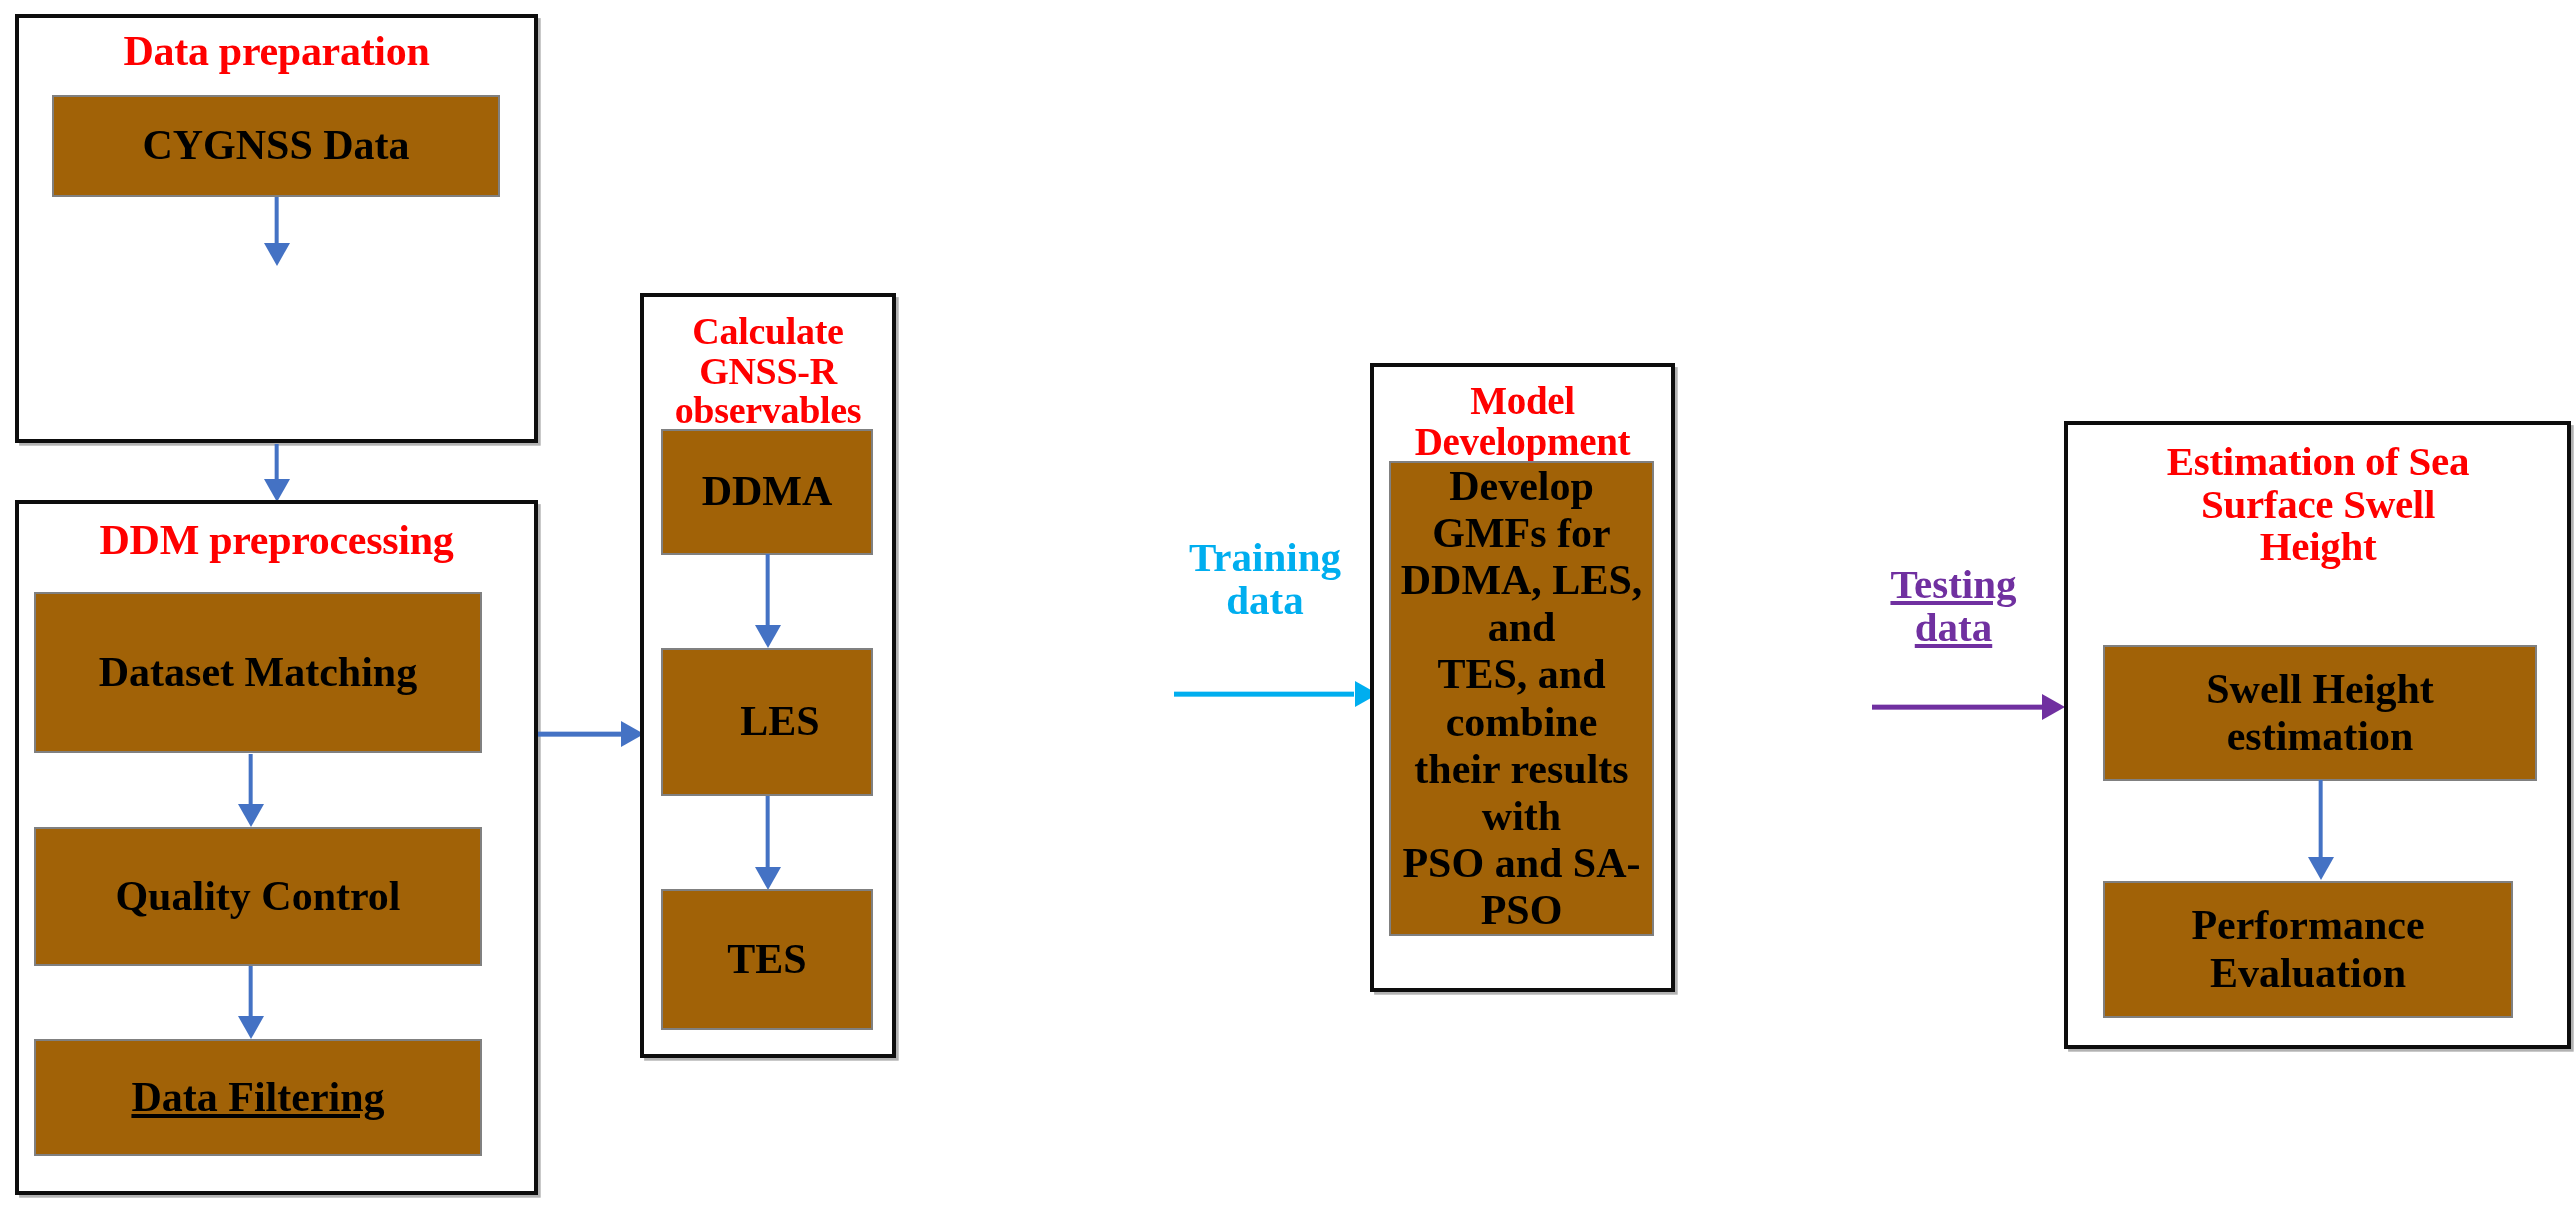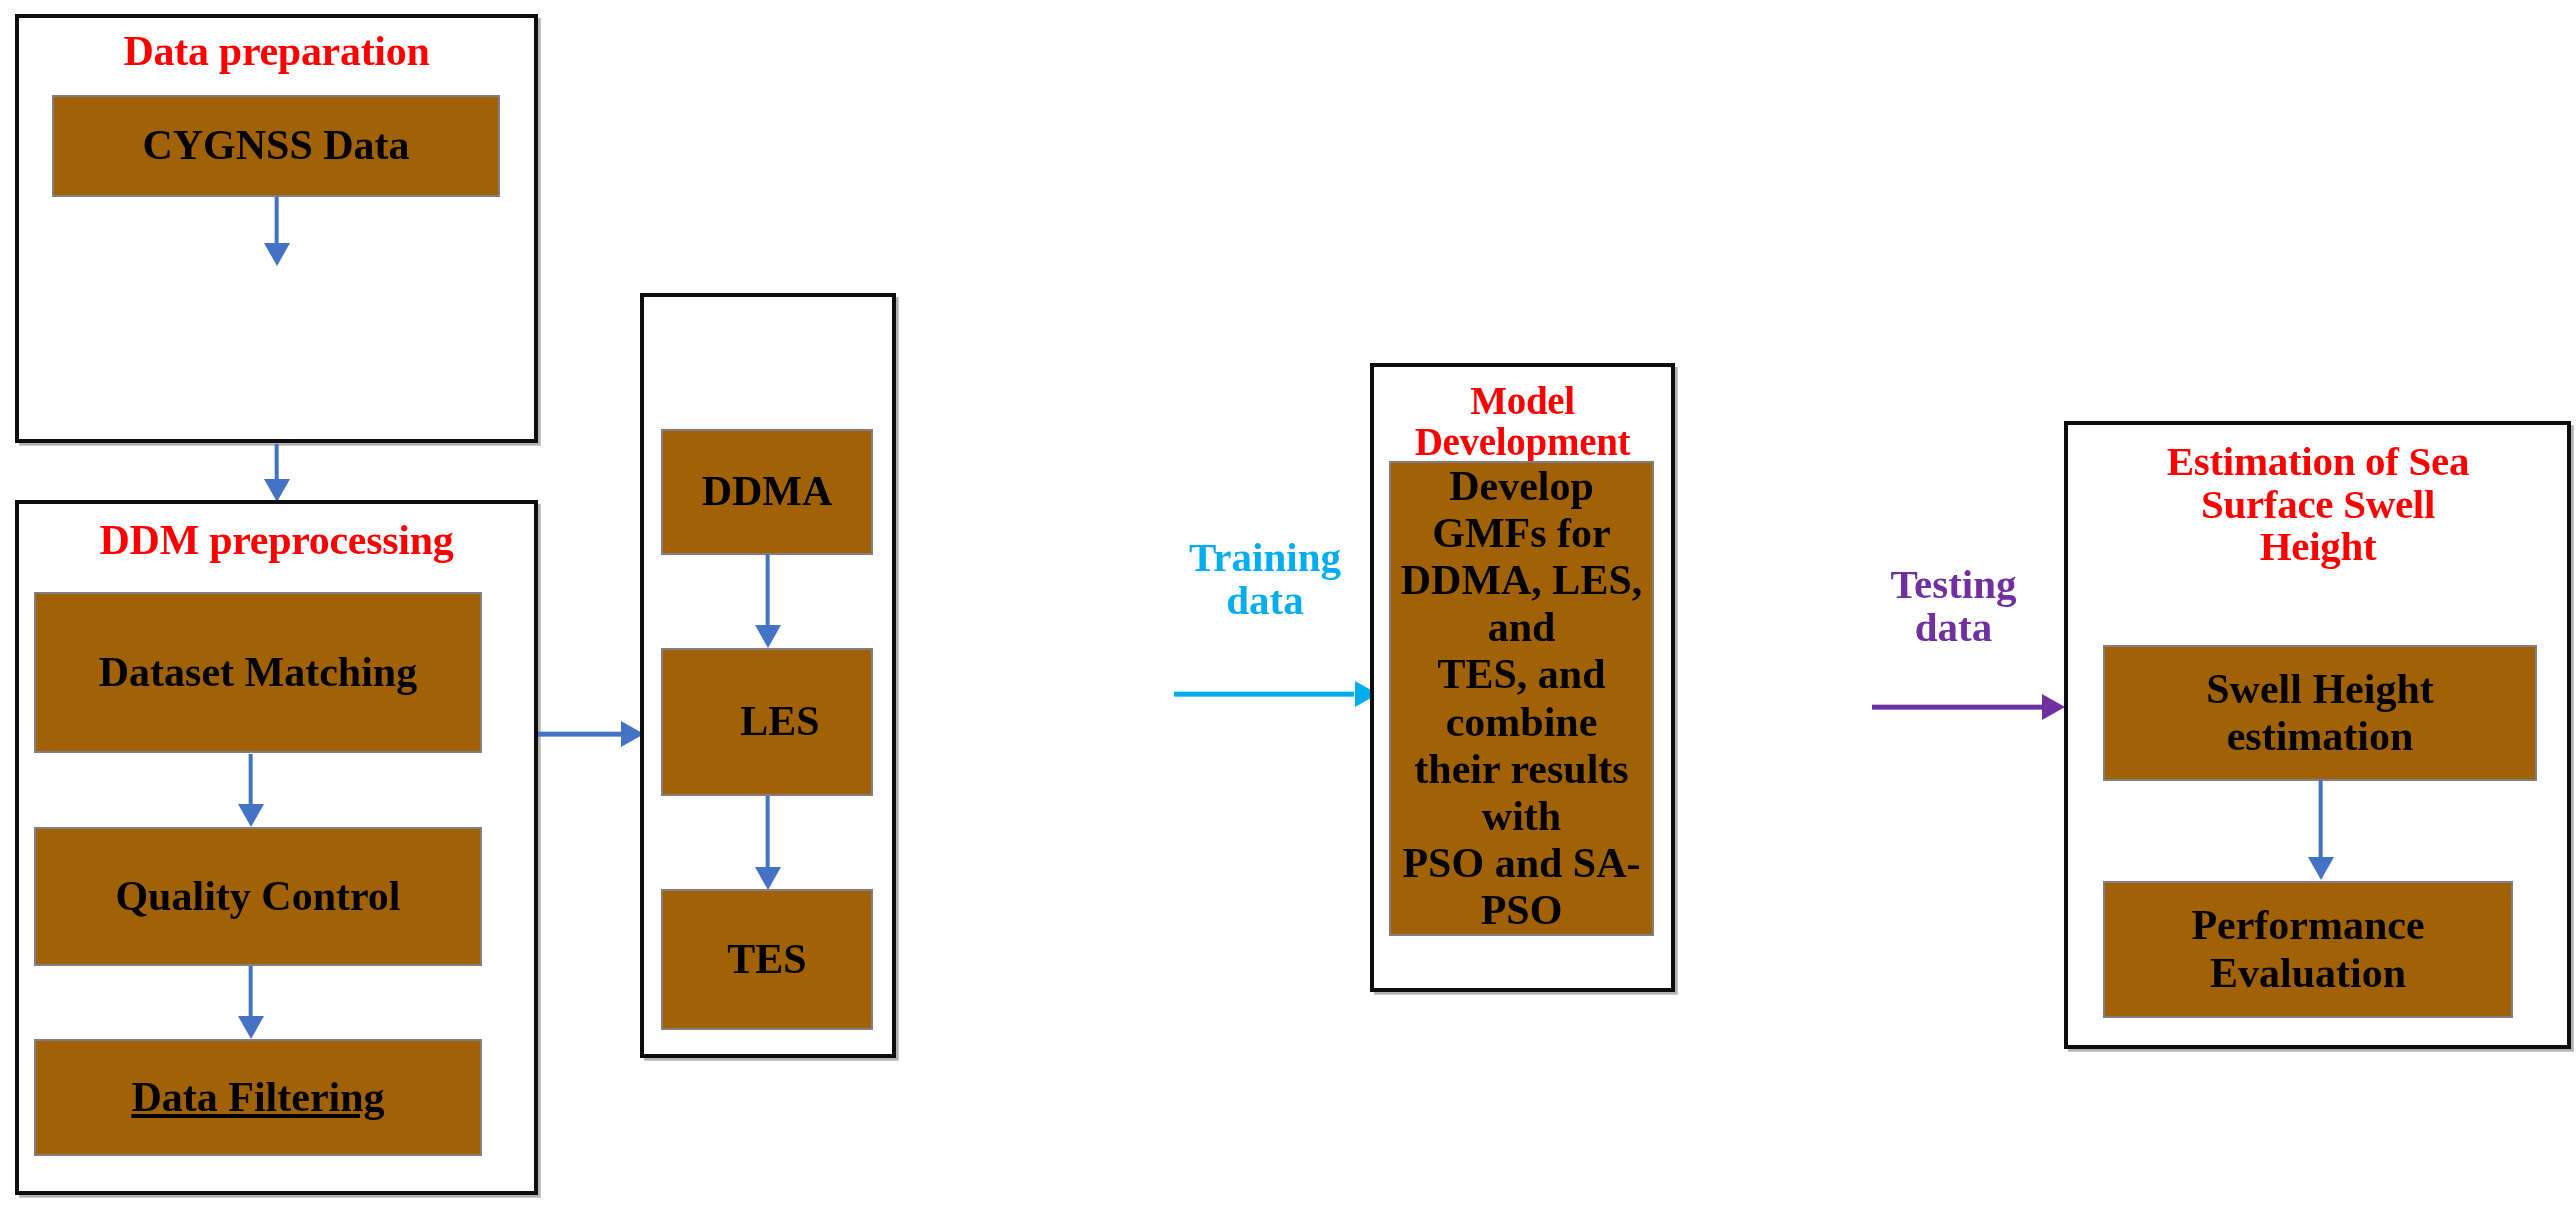--- a/index.html
+++ b/index.html
@@ -130,20 +130,22 @@
 
   <div class="stepbox" style="left:34px; top:1039px; width:448px; height:117px; font-size:42px;text-decoration:underline;">Data Filtering</div>
 
   <div class="arrow-h a-blue" style="left:538px; top:720px; width:106px; height:28.5px;">
     <div class="shaft" style="width:83px;"></div>
     <div class="head"></div>
   </div>
 
   <div class="panel" style="left:640px; top:293px; width:256px; height:765px;"></div>
 
+  <div class="panel-title" style="left:640px; top:312px; width:256px; font-size:38px;">Calculate GNSS-R
+observables</div>
 
   <div class="stepbox" style="left:661px; top:429px; width:212px; height:126px; font-size:42px;">DDMA</div>
 
   <div class="arrow-v" style="left:754px; top:554px; width:27px; height:94px;">
     <div class="shaft" style="height:72px;"></div>
     <div class="head"></div>
   </div>
 
   <div class="stepbox" style="left:661px; top:648px; width:212px; height:148px; font-size:42px;padding-left:26px;">LES</div>
 
@@ -165,21 +167,21 @@
   <div class="panel" style="left:1370px; top:363px; width:305px; height:629px;"></div>
 
   <div class="panel-title" style="left:1370px; top:381px; width:305px; font-size:39px;">Model Development</div>
 
   <div class="stepbox" style="left:1389px; top:461px; width:265px; height:475px; font-size:42px;">Develop GMFs for
 DDMA, LES, and
 TES, and combine
 their results with
 PSO and SA-PSO</div>
 
-  <div class="conn-label lbl-purple" style="left:1845px; top:563px; width:217px; font-size:41px;">Testing
+  <div class="conn-label lbl-purple" style="left:1845px; top:563px; width:217px; font-size:41px;text-decoration:underline;">Testing
 data</div>
 
   <div class="arrow-h a-purple" style="left:1872px; top:693px; width:193px; height:28.5px;">
     <div class="shaft" style="width:170px;"></div>
     <div class="head"></div>
   </div>
 
   <div class="panel" style="left:2064px; top:421px; width:507px; height:628px;"></div>
 
   <div class="panel-title" style="left:2075px; top:440px; width:486px; font-size:41px;">Estimation of Sea

